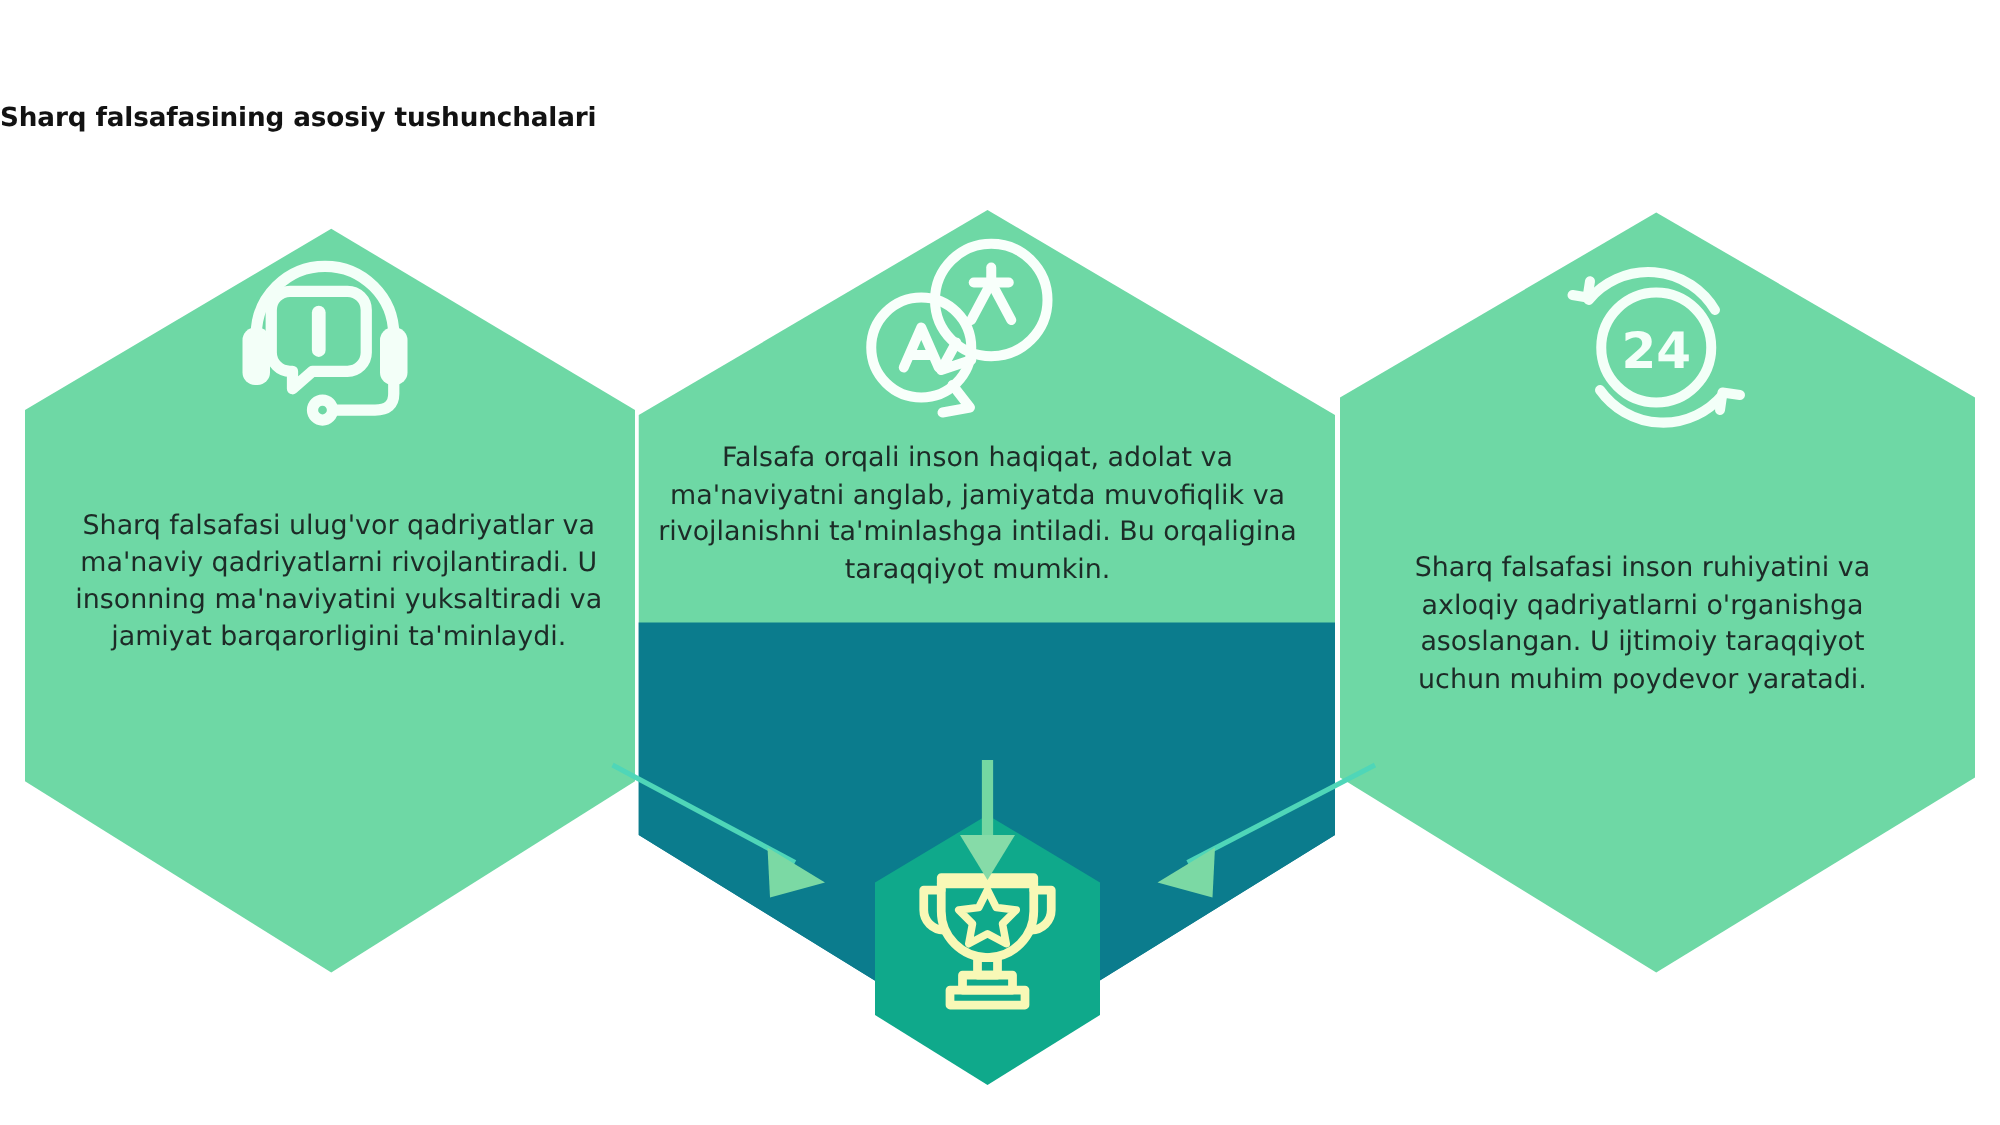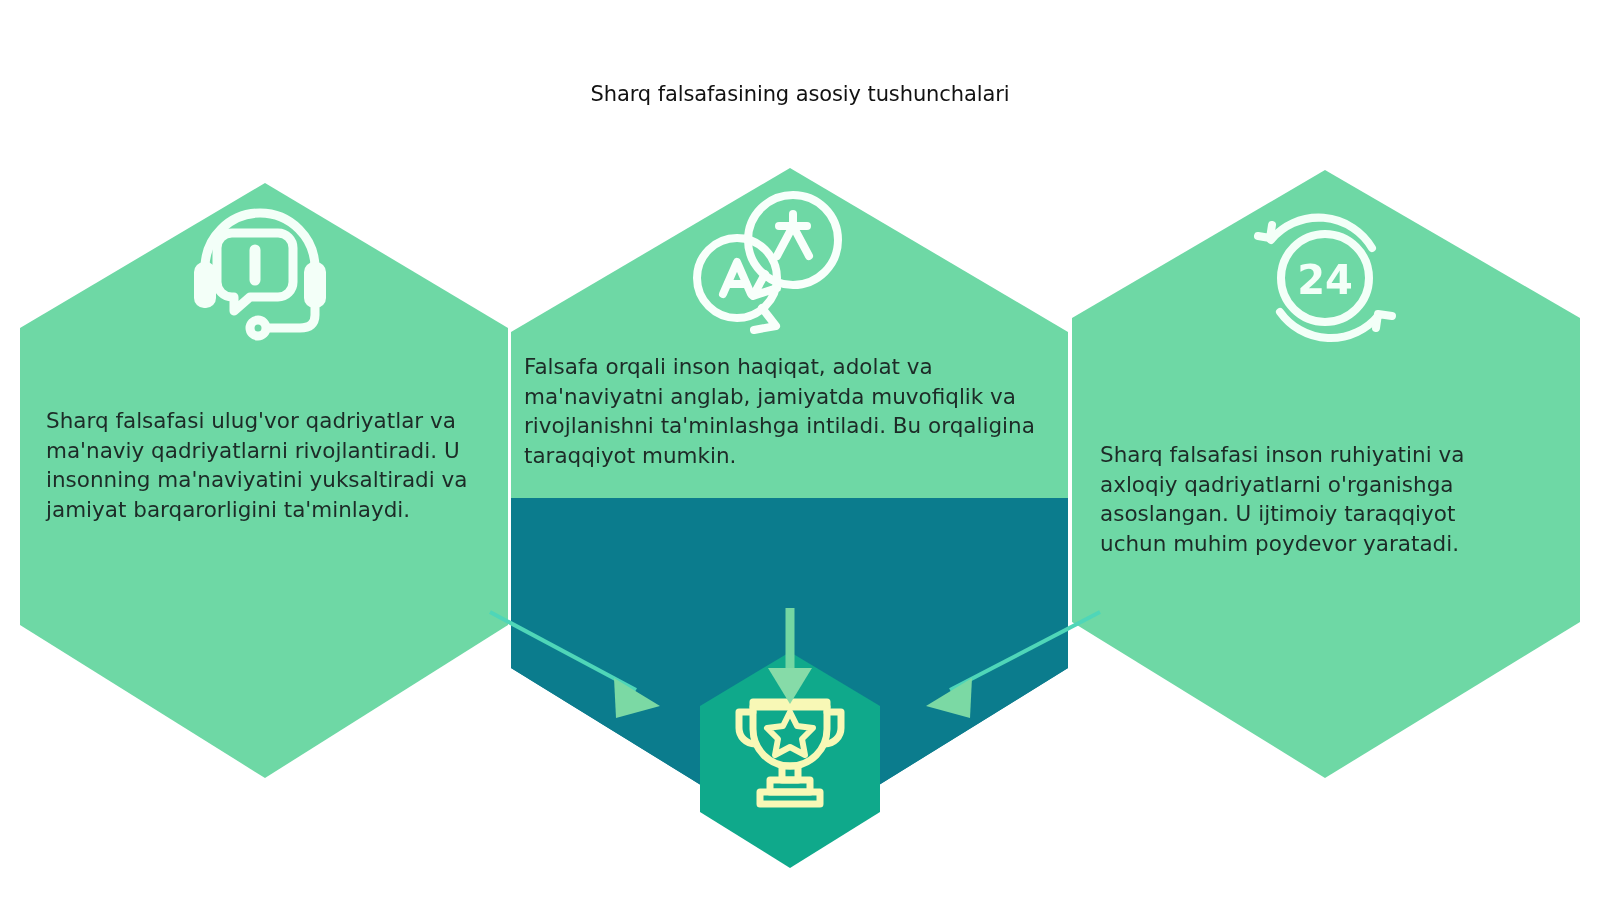--- a/index.html
+++ b/index.html
@@ -12,37 +12,37 @@
   #stage{
     position:relative;
     width:1600px; height:900px;
     background:#ffffff;
   }
 
   
   .title{
     position:absolute;
     left:0; right:0; top:82px;
-    text-align:center;
     font-family:"DejaVu Sans", sans-serif;
     font-size:21px;
-    font-weight:normal;
+    font-weight:bold;
     color:#121212;
     letter-spacing:-0.1px;
   }
 
   
   #art{
     position:absolute; left:0; top:0;
     width:1600px; height:900px;
   }
 
   
   .hexText{
     position:absolute;
+    text-align:center;
     color:#1d2b27;
     font-family:"DejaVu Sans", sans-serif;
     font-size:21.5px;
     line-height:1.38;
     white-space:pre-line;
   }
   #text-left{
     left:20px; top:406px; width:476px;padding-left:26px;
   }
   #text-center{

